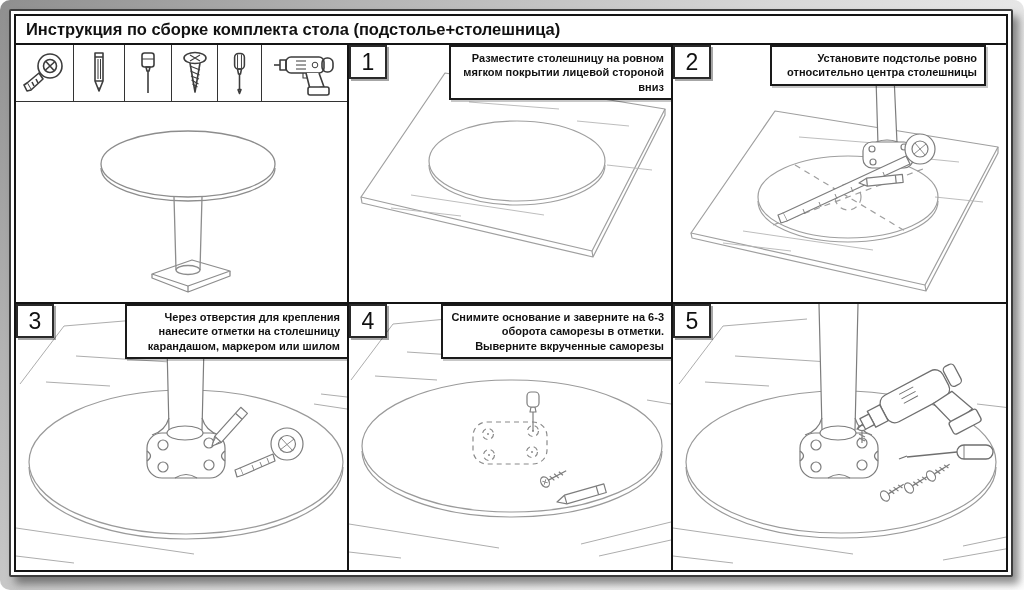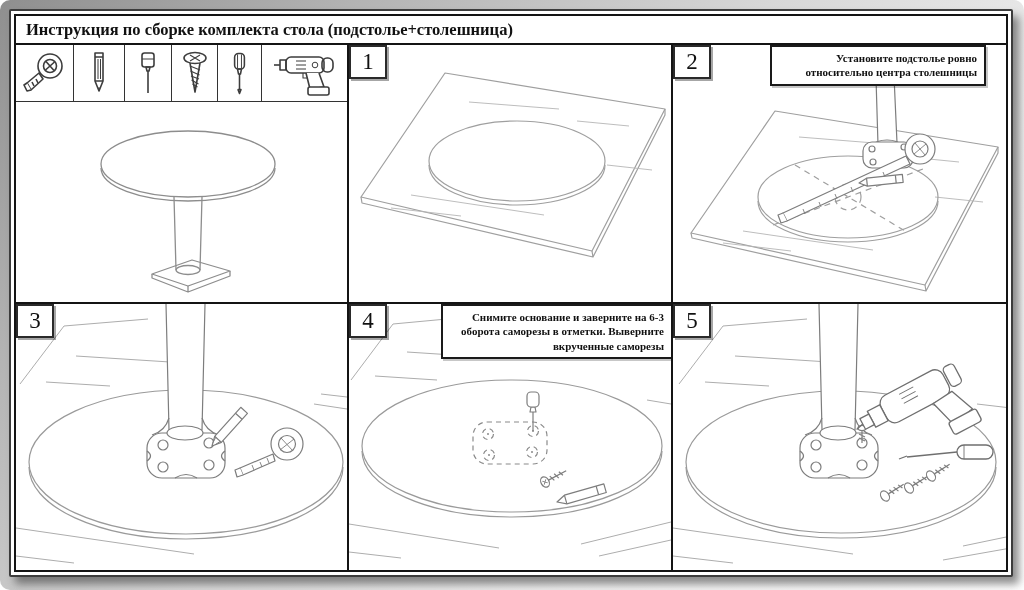--- a/index.html
+++ b/index.html
@@ -8,21 +8,20 @@
     background:#fff;font-family:"Liberation Sans",sans-serif;
   }
   .rim{
     position:absolute;inset:0;border-radius:10px;
     background:linear-gradient(135deg,#8f8f8f 0%,#b3b3b3 22%,#d7d7d7 48%,#efefef 72%,#ffffff 100%);
   }
   .page{
     position:absolute;left:9px;top:9px;width:1000px;height:564px;
     background:#fff;border:2px solid #3c3c3c;border-radius:2px;
     box-shadow:6px 7px 9px rgba(50,50,50,.55);
-    font-family:Liberation Serif, serif;
   }
   .content{position:absolute;inset:3px;border:2px solid #141414;background:#fff}
   .titlebar{
     height:27px;line-height:27px;padding-left:10px;
     font-size:16.5px;font-weight:600;color:#111;
     border-bottom:2px solid #141414;white-space:nowrap;
   }
   .grid{
     position:absolute;top:29px;left:0;right:0;bottom:0;
     display:grid;grid-template-columns:333px 324px 1fr;grid-template-rows:259px 1fr;
@@ -139,20 +138,21 @@
             <path d="M158,95 L160,168 M186,95 L184,168"></path>
             <ellipse cx="172" cy="168" rx="12" ry="4.5"></ellipse>
             <path d="M136,172 L176,158 L214,169 L172,184 Z"></path>
             <path d="M136,172 L136,176 L172,190 L172,184 M172,190 L214,174 L214,169"></path>
           </g>
         </svg>
       </div>
 
       <div class="panel">
         <div class="numbox">1</div>
+        <div class="caption" style="right:-2px;width:206px">Разместите столешницу на ровном мягком покрытии лицевой стороной вниз</div>
         <svg class="draw" width="322" height="257" viewBox="0 0 322 257">
           <g fill="none" stroke="#9f9f9f" stroke-width="1.2" stroke-linejoin="round">
             <path d="M96,28 L316,64 L243,206 L12,152 Z"></path>
             <path d="M12,152 L13,158 L244,212 L243,206 M244,212 L316,70 L316,64"></path>
             <path d="M120,57 L210,64 M228,76 L280,81 M258,120 L303,125 M62,150 L195,170 M42,163 L112,171" stroke-width="0.9" stroke="#b5b5b5"></path>
             <ellipse cx="168" cy="116" rx="88" ry="40"></ellipse>
             <path d="M80,120 A88,40 0 0 0 256,120"></path>
           </g>
         </svg>
       </div>
@@ -193,20 +193,21 @@
           </g>
           <g transform="translate(186,138) rotate(-6)" fill="#fff" stroke="#7d7d7d" stroke-width="1.2" stroke-linejoin="round">
             <path d="M0,0 L8,-4 L44,-4 L44,4 L8,4 Z"></path>
             <path d="M8,-4 L8,4 M37,-4 L37,4" fill="none"></path>
           </g>
         </svg>
       </div>
 
       <div class="panel row2">
         <div class="numbox">3</div>
+        <div class="caption" style="right:-2px;width:206px">Через отверстия для крепления нанесите отметки на столешницу карандашом, маркером или шилом</div>
         <svg class="draw" width="331" height="272" viewBox="0 0 331 272">
           <g fill="none" stroke="#adadad" stroke-width="1" stroke-linejoin="round">
             <path d="M48,22 L132,15 M48,22 L4,80"></path>
             <path d="M60,52 L154,58 M30,78 L94,82 M0,224 L178,250 M0,252 L58,259 M298,100 L331,105 M305,90 L331,93"></path>
           </g>
           <g fill="none" stroke="#9a9a9a" stroke-width="1.2">
             <ellipse cx="170" cy="158" rx="157" ry="72"></ellipse>
             <path d="M13,163 A157,72 0 0 0 327,163"></path>
           </g>
           <g stroke="#7d7d7d" stroke-width="1.2" stroke-linejoin="round">

